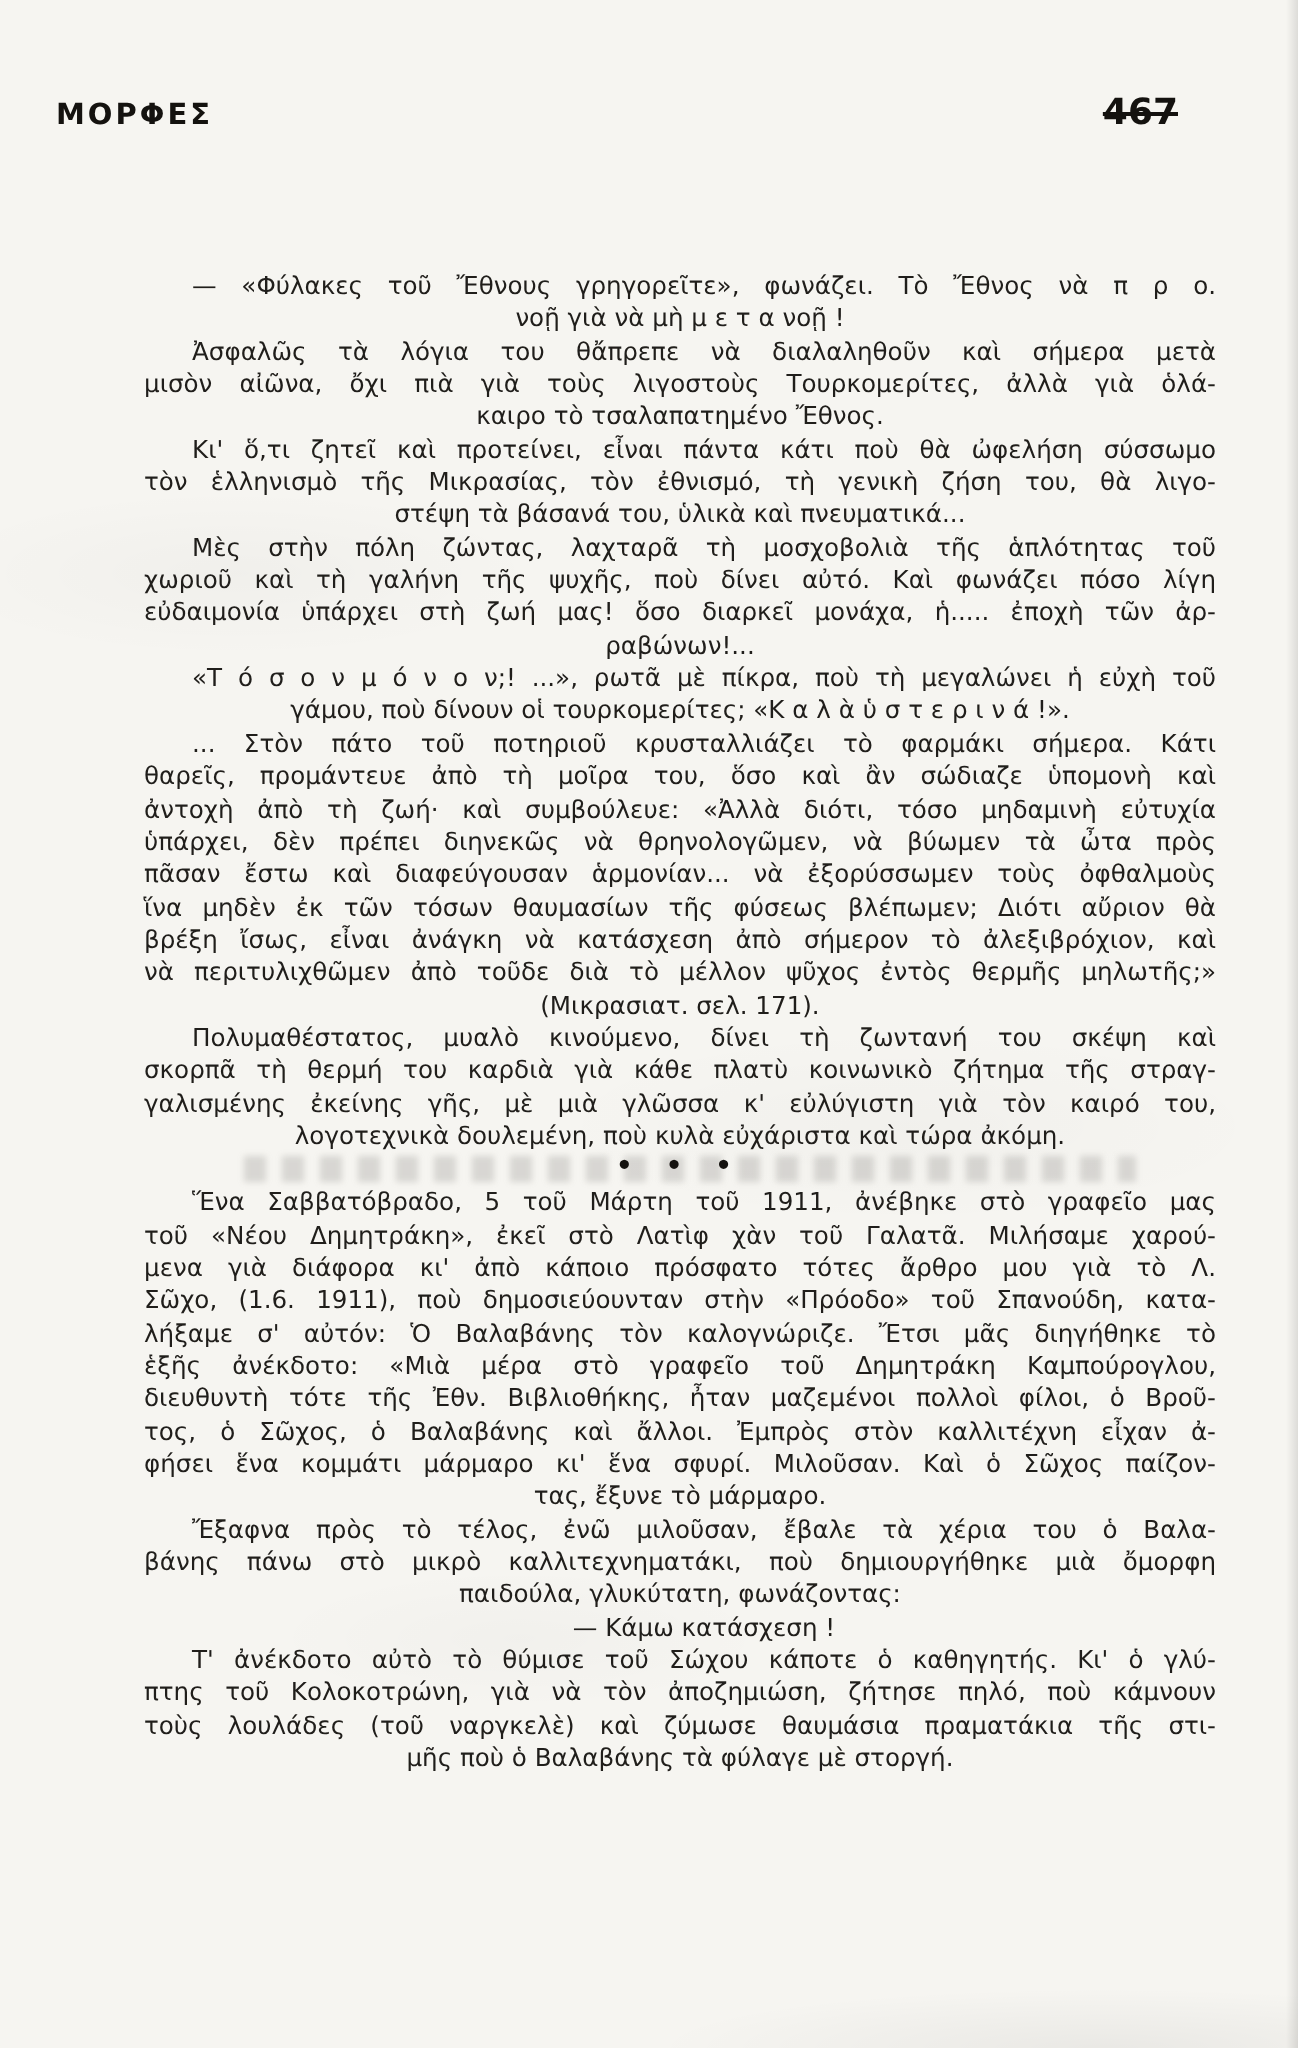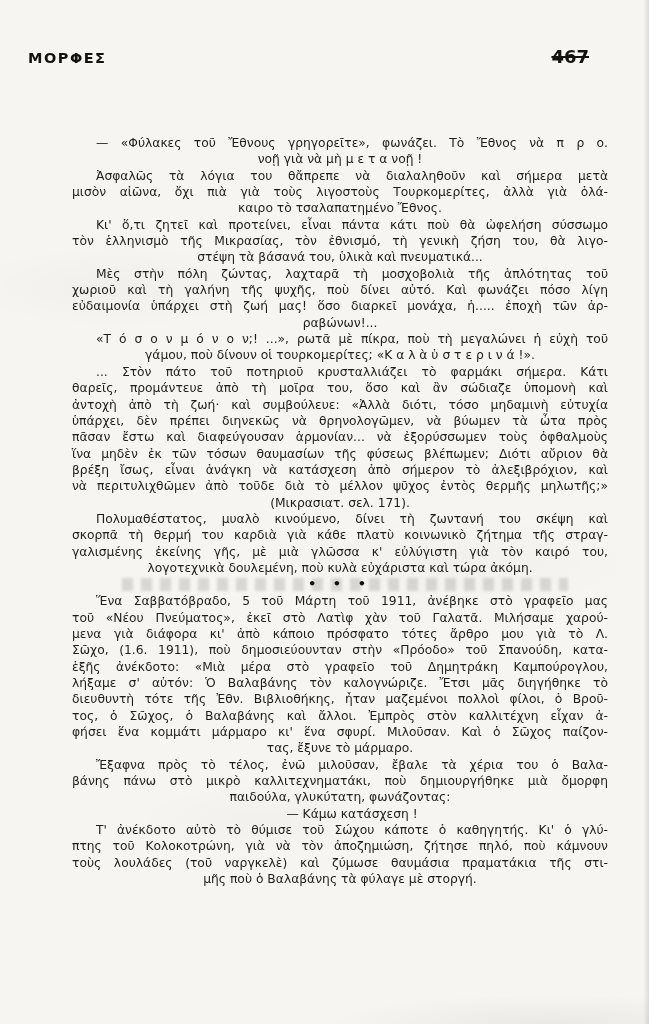--- a/index.html
+++ b/index.html
@@ -112,25 +112,25 @@
       </div>
       <div class="para">
         <div class="line first just">Πολυμαθέστατος, μυαλὸ κινούμενο, δίνει τὴ ζωντανή του σκέψη καὶ</div>
         <div class="line just">σκορπᾶ τὴ θερμή του καρδιὰ γιὰ κάθε πλατὺ κοινωνικὸ ζήτημα τῆς στραγ-</div>
         <div class="line just">γαλισμένης ἐκείνης γῆς, μὲ μιὰ γλῶσσα κ' εὐλύγιστη γιὰ τὸν καιρό του,</div>
         <div class="line">λογοτεχνικὰ δουλεμένη, ποὺ κυλὰ εὐχάριστα καὶ τώρα ἀκόμη.</div>
       </div>
       <div class="separator"><span class="ghost"></span><span class="dots">• • •</span></div>
       <div class="para">
         <div class="line first just">Ἕνα Σαββατόβραδο, 5 τοῦ Μάρτη τοῦ 1911, ἀνέβηκε στὸ γραφεῖο μας</div>
-        <div class="line just">τοῦ «Νέου Πνεύματος», ἐκεῖ στὸ Λατὶφ χὰν τοῦ Γαλατᾶ. Μιλήσαμε χαρού-</div>
+        <div class="line just">τοῦ «Νέου Δημητράκη», ἐκεῖ στὸ Λατὶφ χὰν τοῦ Γαλατᾶ. Μιλήσαμε χαρού-</div>
         <div class="line just">μενα γιὰ διάφορα κι' ἀπὸ κάποιο πρόσφατο τότες ἄρθρο μου γιὰ τὸ Λ.</div>
         <div class="line just">Σῶχο, (1.6. 1911), ποὺ δημοσιεύουνταν στὴν «Πρόοδο» τοῦ Σπανούδη, κατα-</div>
+        <div class="line just">λήξαμε σ' αὐτόν: Ὁ Βαλαβάνης τὸν καλογνώριζε. Ἔτσι μᾶς διηγήθηκε τὸ</div>
         <div class="line just">ἑξῆς ἀνέκδοτο: «Μιὰ μέρα στὸ γραφεῖο τοῦ Δημητράκη Καμπούρογλου,</div>
-        <div class="line just">λήξαμε σ' αὐτόν: Ὁ Βαλαβάνης τὸν καλογνώριζε. Ἔτσι μᾶς διηγήθηκε τὸ</div>
         <div class="line just">διευθυντὴ τότε τῆς Ἐθν. Βιβλιοθήκης, ἦταν μαζεμένοι πολλοὶ φίλοι, ὁ Βροῦ-</div>
         <div class="line just">τος, ὁ Σῶχος, ὁ Βαλαβάνης καὶ ἄλλοι. Ἐμπρὸς στὸν καλλιτέχνη εἶχαν ἀ-</div>
         <div class="line just">φήσει ἕνα κομμάτι μάρμαρο κι' ἕνα σφυρί. Μιλοῦσαν. Καὶ ὁ Σῶχος παίζον-</div>
         <div class="line">τας, ἔξυνε τὸ μάρμαρο.</div>
       </div>
       <div class="para">
         <div class="line first just">Ἔξαφνα πρὸς τὸ τέλος, ἐνῶ μιλοῦσαν, ἔβαλε τὰ χέρια του ὁ Βαλα-</div>
         <div class="line just">βάνης πάνω στὸ μικρὸ καλλιτεχνηματάκι, ποὺ δημιουργήθηκε μιὰ ὄμορφη</div>
         <div class="line">παιδούλα, γλυκύτατη, φωνάζοντας:</div>
       </div>

